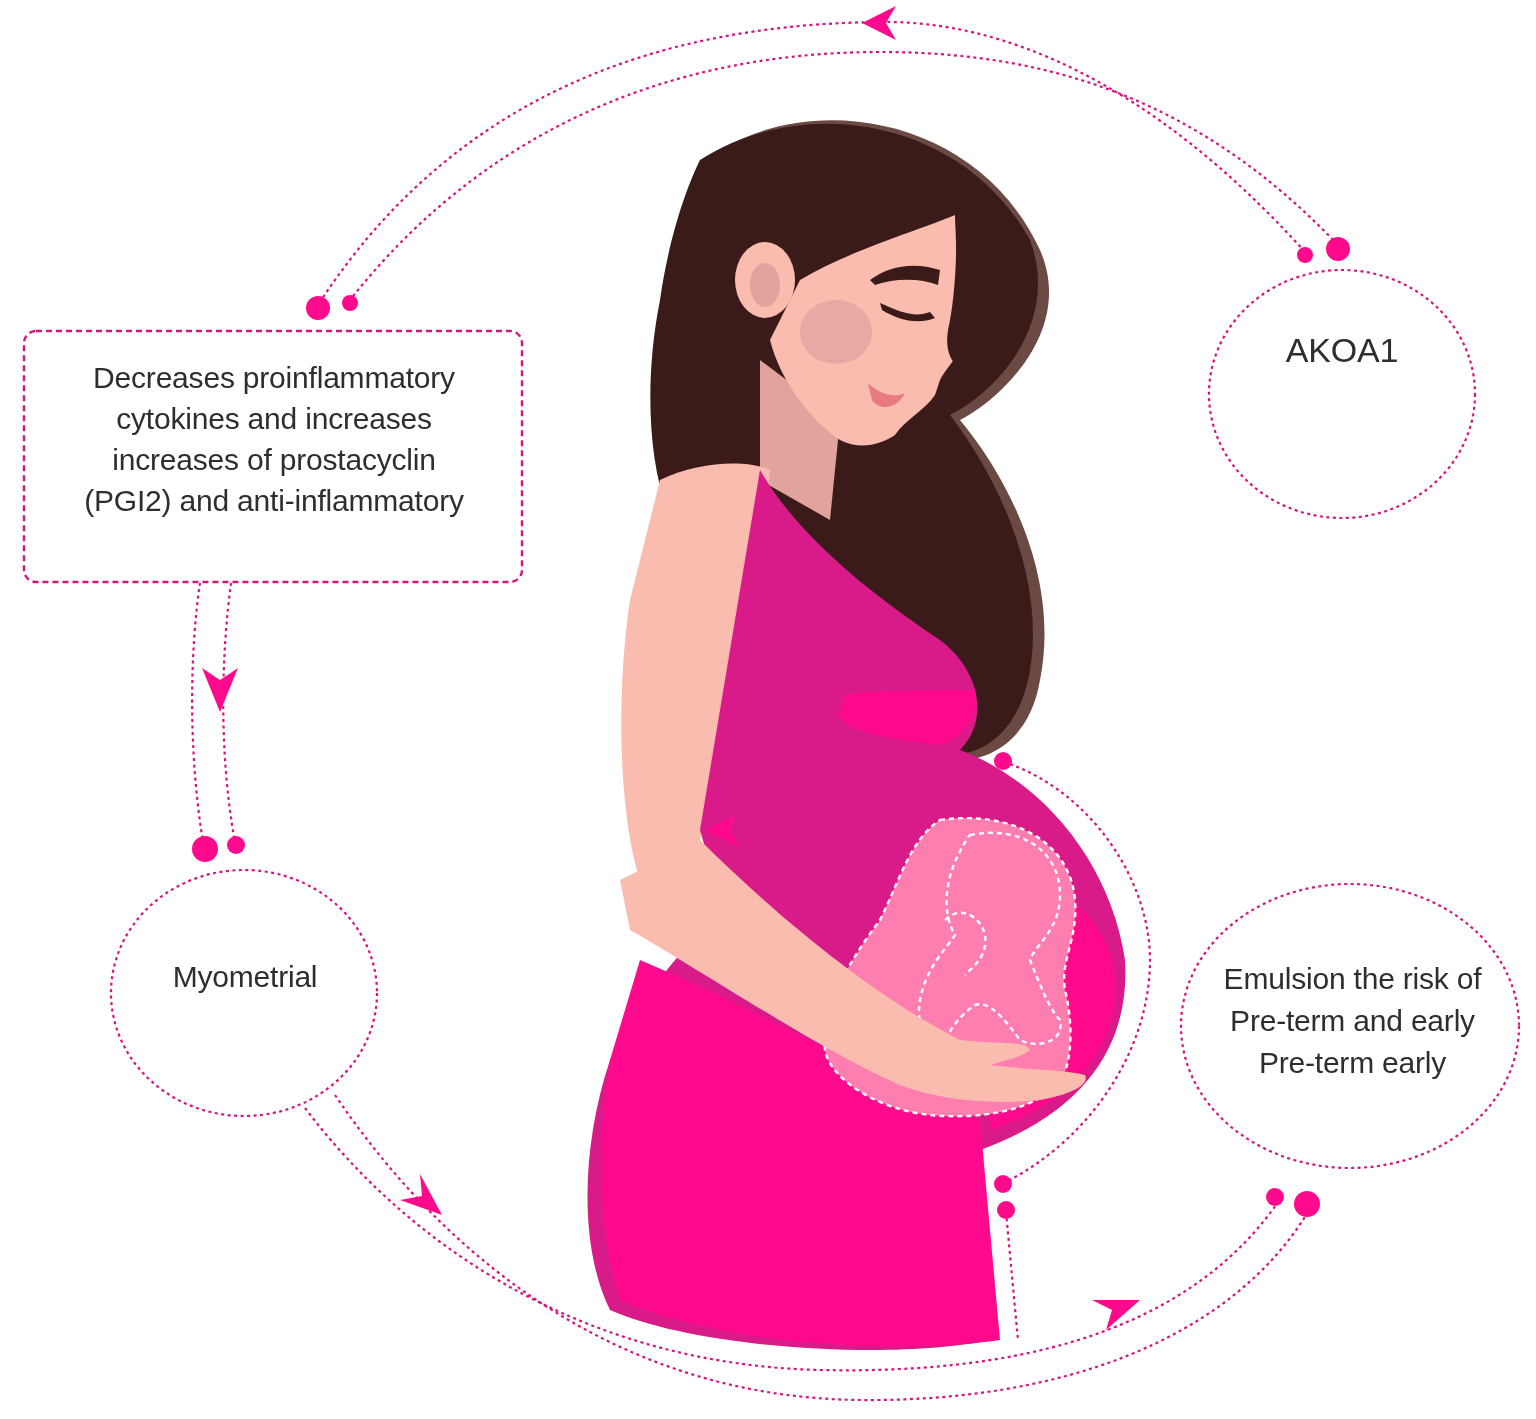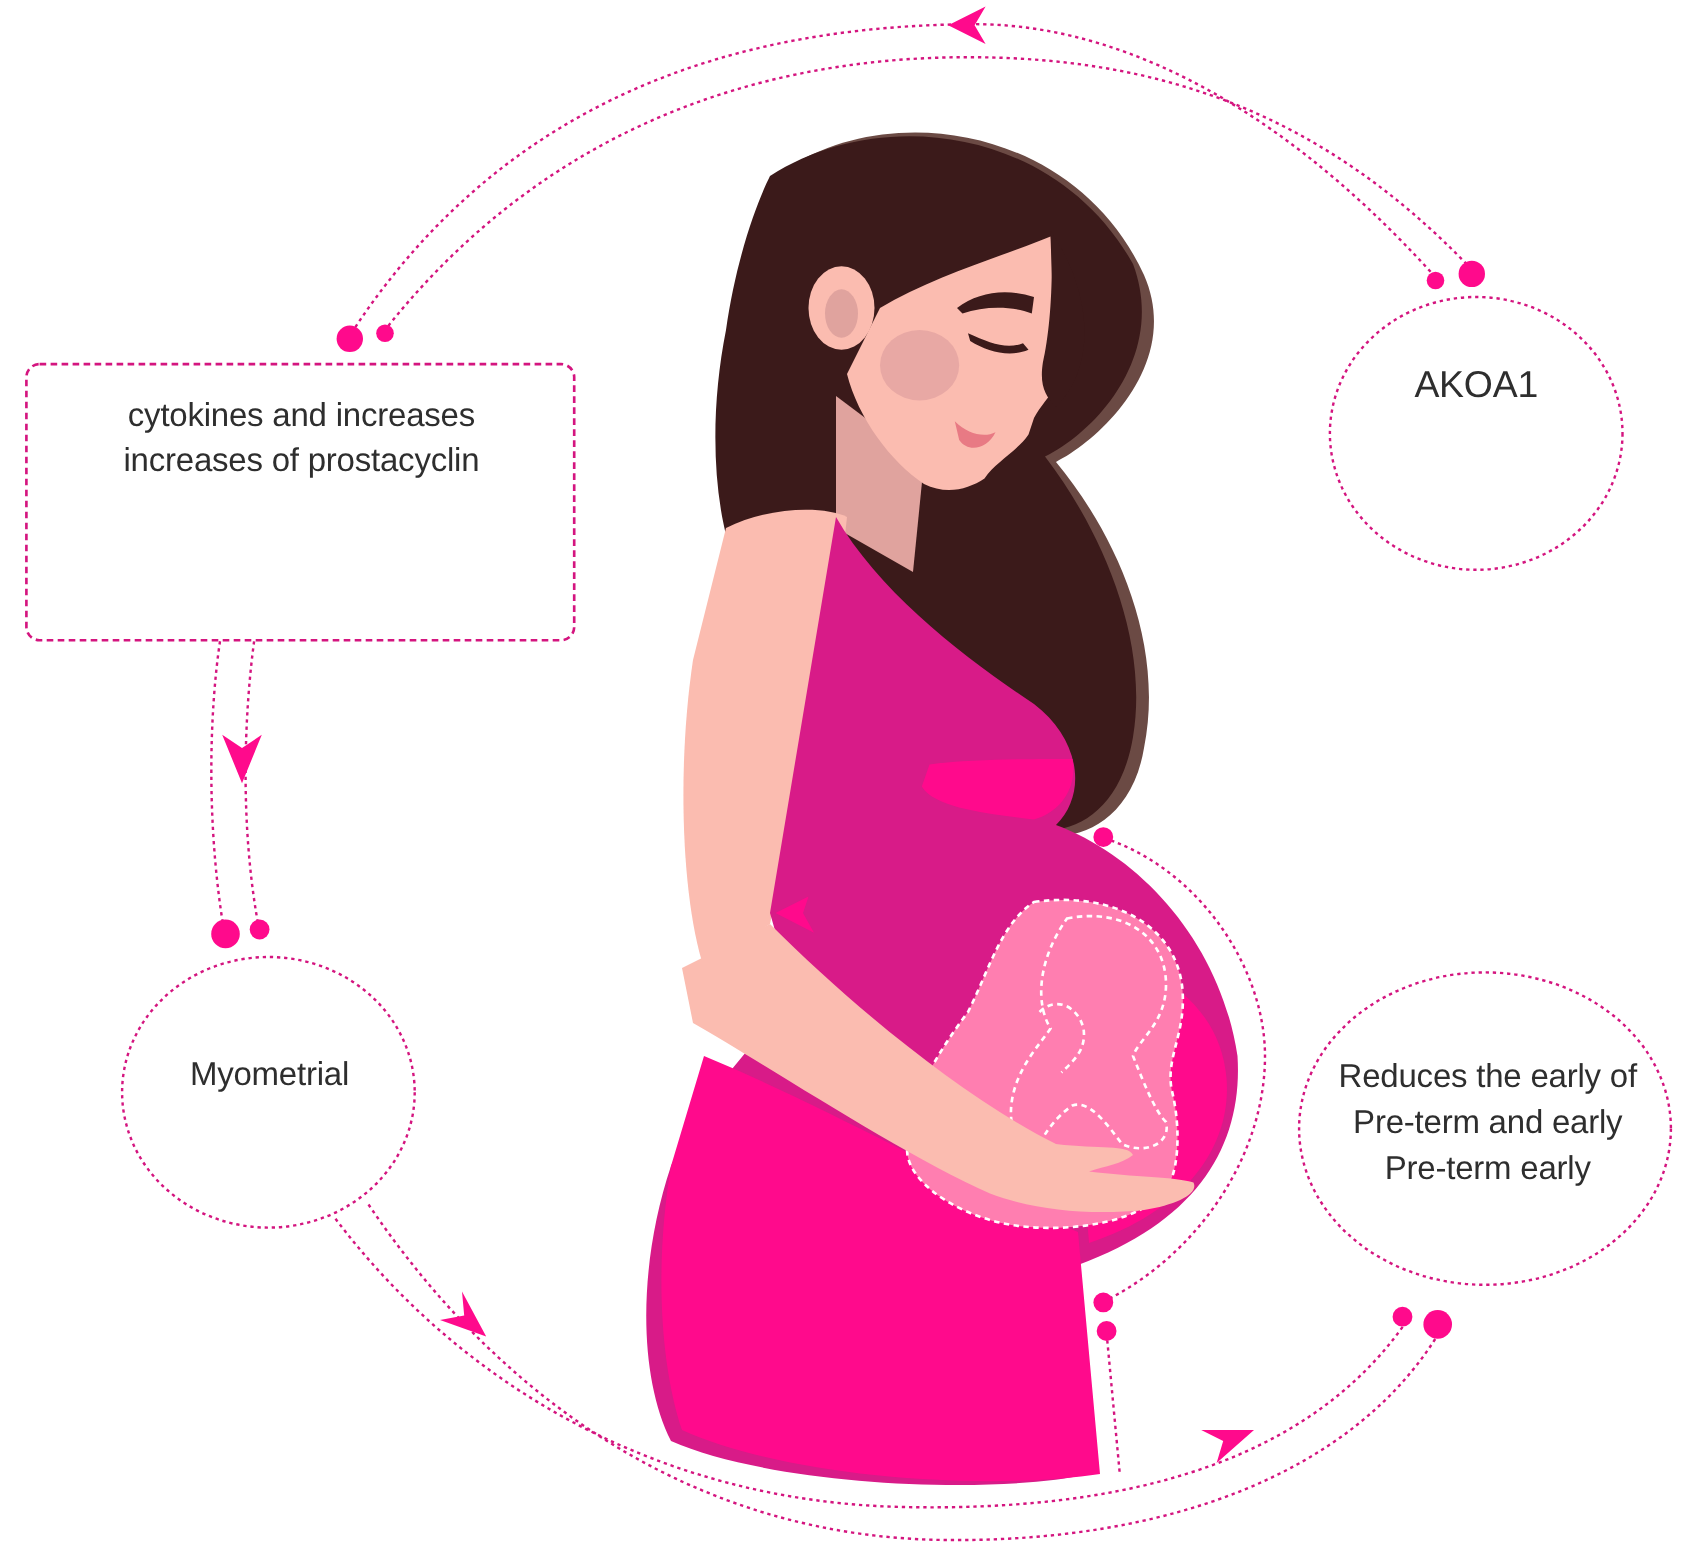--- a/index.html
+++ b/index.html
@@ -104,29 +104,31 @@
   <g>
     <path class="dot" d="M1004 762 C 1090 790, 1150 880, 1150 960 C 1150 1050, 1090 1140, 1004 1183"></path>
     <path class="dot" d="M1006 1212 L 1018 1340"></path>
     <circle class="acc" cx="1003" cy="761" r="9"></circle>
     <circle class="acc" cx="1003" cy="1184" r="9"></circle>
     <circle class="acc" cx="1006" cy="1210" r="9"></circle>
   </g>
 </svg>
 
 <div id="box-text" class="node-text">
+  <span>Decreases proinflammatory</span>
   <span>cytokines and increases</span>
   <span>increases of prostacyclin</span>
+  <span>(PGI2) and anti-inflammatory</span>
 </div>
 
 <div id="akoa-text" class="node-text">
   <span>AKOA1</span>
 </div>
 
 <div id="myo-text" class="node-text">
   <span>Myometrial</span>
 </div>
 
 <div id="risk-text" class="node-text">
-  <span>Reduces the early of</span>
+  <span>Emulsion the risk of</span>
   <span>Pre-term and early</span>
   <span>Pre-term early</span>
 </div>
 
 </body></html>

